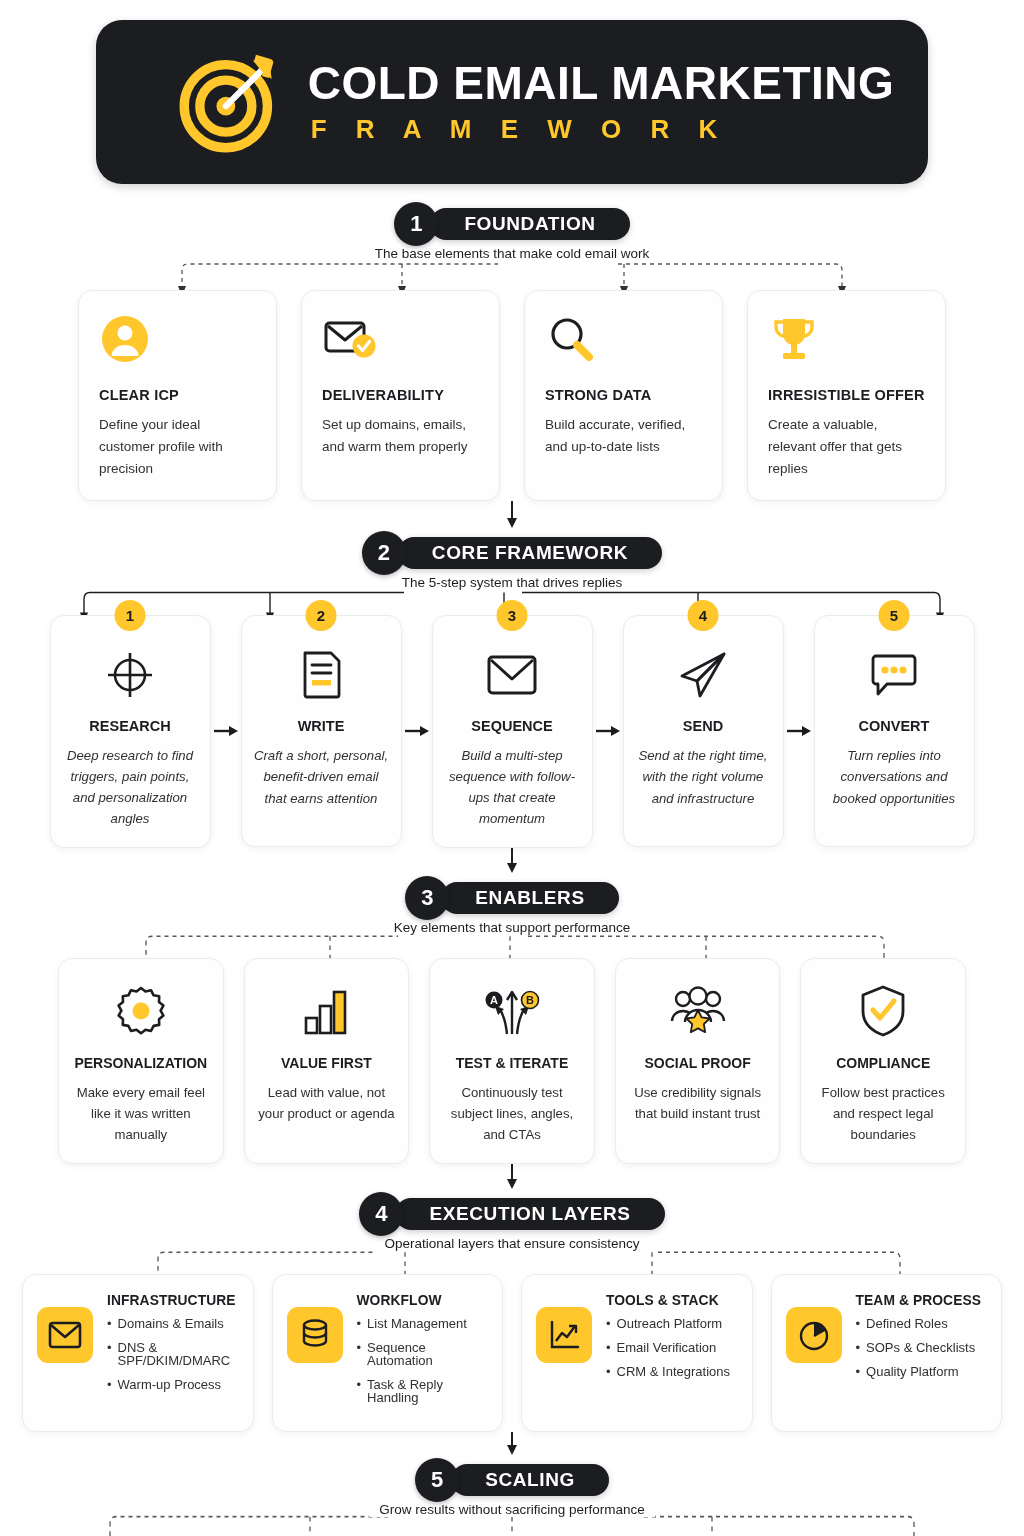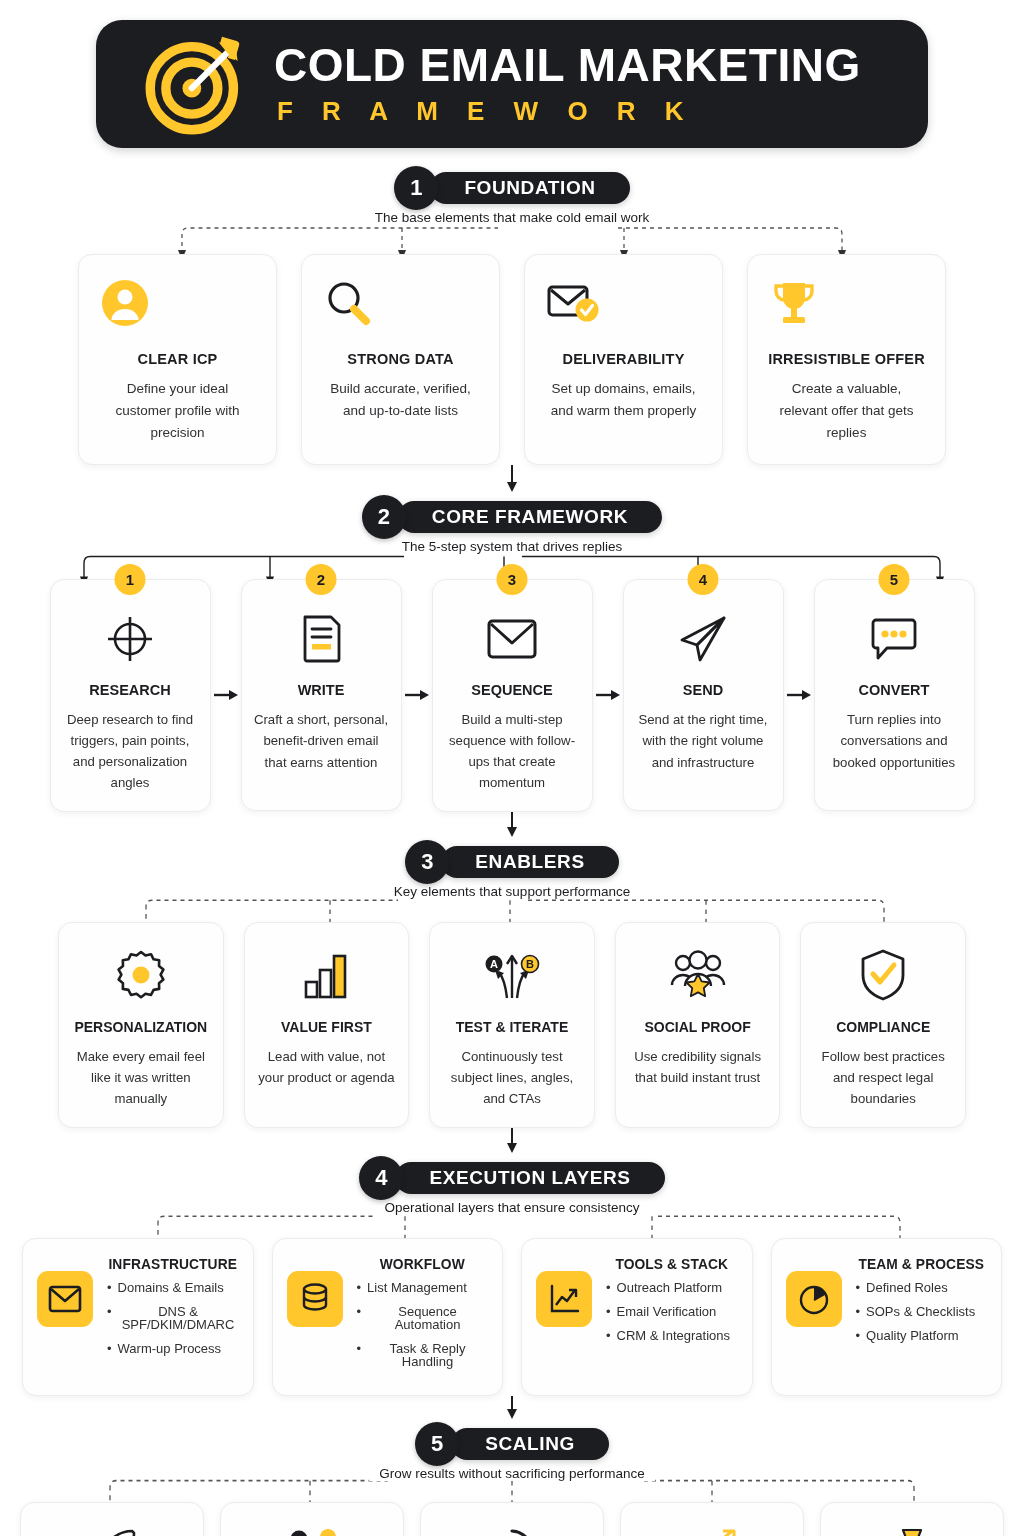--- a/index.html
+++ b/index.html
@@ -7,26 +7,26 @@
     width: 1024px; height: 1536px;
     background: #ffffff;
     font-family: "Liberation Sans", sans-serif;
     overflow: hidden;
   }
   .page { position: relative; width: 1024px; height: 1536px; padding: 0; }
 
   
   .header {
     margin: 20px 96px 0 96px;
-    height: 128px;
+    height: 164px;
     background: #1c1d20;
     border-radius: 26px;
     display: flex;
     align-items: center;
-    justify-content: flex-start;
+    justify-content: center;
     padding-left: 48px;
     box-shadow: 0 3px 10px rgba(0,0,0,0.18);
   }
   .logo { width: 104px; height: 104px; flex: 0 0 104px; margin-right: 26px; }
   .header-text { display: flex; flex-direction: column; align-items: flex-start; }
   .header-title {
     color: #ffffff;
     font-size: 46px;
     font-weight: bold;
     letter-spacing: 0.5px;
@@ -84,21 +84,20 @@
   }
 
   
   .row { display: flex; justify-content: center; gap: 22px; }
   .card {
     background: #fefefe;
     border: 1px solid #ececed;
     border-radius: 14px;
     box-shadow: 0 2px 7px rgba(0,0,0,0.055);
     position: relative;
-    text-align: center;
   }
 
   
   .row1 { margin: 0 78px; gap: 24px; }
   .row1 .card { flex: 1; padding: 22px 20px 20px 20px; min-height: 188px; }
   .c-icon { height: 52px; margin-bottom: 22px; display: flex; align-items: center; }
   .c-title {
     font-size: 14.5px; font-weight: bold; color: #1c1d20;
     letter-spacing: 0.2px; margin-bottom: 11px;
   }
@@ -121,21 +120,21 @@
   .step-num {
     position: absolute; top: -16px; left: 50%; transform: translateX(-50%);
     width: 31px; height: 31px; border-radius: 50%;
     background: #FFC72C; color: #1c1d20;
     font-size: 15px; font-weight: bold;
     display: flex; align-items: center; justify-content: center;
     z-index: 4;
   }
   .step-icon { height: 54px; display: flex; align-items: center; justify-content: center; margin-bottom: 16px; }
   .step-title { font-size: 14.5px; font-weight: bold; color: #1c1d20; margin-bottom: 11px; }
-  .step-desc { font-size: 13.2px; color: #303133; line-height: 1.6; }
+  .step-desc { font-size: 13.2px; color: #303133; line-height: 1.6; font-style: italic; }
   .step-arrow { width: 30px; display: flex; align-items: center; justify-content: center; }
 
   
   .row3 { margin: 0 58px; gap: 20px; }
   .row3 .card { flex: 1; padding: 24px 12px 18px 12px; text-align: center; min-height: 176px; }
   .e-icon { height: 56px; display: flex; align-items: center; justify-content: center; margin-bottom: 16px; }
   .e-title { font-size: 14px; font-weight: bold; color: #1c1d20; margin-bottom: 11px; }
   .e-desc { font-size: 13.2px; color: #303133; line-height: 1.6; }
 
   
@@ -212,40 +211,40 @@
           <circle cx="26" cy="20" r="7.5" fill="#ffffff"></circle>
           <path d="M12.5 43 a13.5 11 0 0 1 27 0 Z" fill="#ffffff"></path>
         </svg>
       </div>
       <div class="c-title">CLEAR ICP</div>
       <div class="c-desc">Define your ideal customer profile with precision</div>
     </div>
 
     <div class="card">
       <div class="c-icon">
-        <svg width="52" height="52" viewBox="0 0 52 52">
-          <circle cx="22" cy="21" r="14" fill="none" stroke="#1c1d20" stroke-width="3.2"></circle>
-          <path d="M32 32 L44 44" stroke="#FFC72C" stroke-width="8" stroke-linecap="round"></path>
-        </svg>
-      </div>
-      <div class="c-title">STRONG DATA</div>
-      <div class="c-desc">Build accurate, verified, and up-to-date lists</div>
-    </div>
-
-    <div class="card">
-      <div class="c-icon">
         <svg width="58" height="52" viewBox="0 0 58 52">
           <rect x="4" y="10" width="38" height="28" rx="3.5" fill="#ffffff" stroke="#1c1d20" stroke-width="3"></rect>
           <path d="M6 13 L23 27 L40 13" fill="none" stroke="#1c1d20" stroke-width="3" stroke-linejoin="round"></path>
           <circle cx="42" cy="33" r="11.5" fill="#FFC72C"></circle>
           <path d="M36.5 33 L40.5 37.5 L47.5 28.5" fill="none" stroke="#ffffff" stroke-width="3.2" stroke-linecap="round" stroke-linejoin="round"></path>
         </svg>
       </div>
       <div class="c-title">DELIVERABILITY</div>
       <div class="c-desc">Set up domains, emails, and warm them properly</div>
+    </div>
+
+    <div class="card">
+      <div class="c-icon">
+        <svg width="52" height="52" viewBox="0 0 52 52">
+          <circle cx="22" cy="21" r="14" fill="none" stroke="#1c1d20" stroke-width="3.2"></circle>
+          <path d="M32 32 L44 44" stroke="#FFC72C" stroke-width="8" stroke-linecap="round"></path>
+        </svg>
+      </div>
+      <div class="c-title">STRONG DATA</div>
+      <div class="c-desc">Build accurate, verified, and up-to-date lists</div>
     </div>
 
     <div class="card">
       <div class="c-icon">
         <svg width="52" height="52" viewBox="0 0 52 52">
           <path d="M15 6 H37 V21 a11 11 0 0 1 -22 0 Z" fill="#FFC72C"></path>
           <path d="M15 9 H8 a0 0 0 0 0 0 0 v5 a9 9 0 0 0 8 9" fill="none" stroke="#FFC72C" stroke-width="3.4"></path>
           <path d="M37 9 H44 v5 a9 9 0 0 1 -8 9" fill="none" stroke="#FFC72C" stroke-width="3.4"></path>
           <rect x="23" y="31" width="6" height="9" fill="#FFC72C"></rect>
           <rect x="15" y="40" width="22" height="6" rx="1.5" fill="#FFC72C"></rect>

